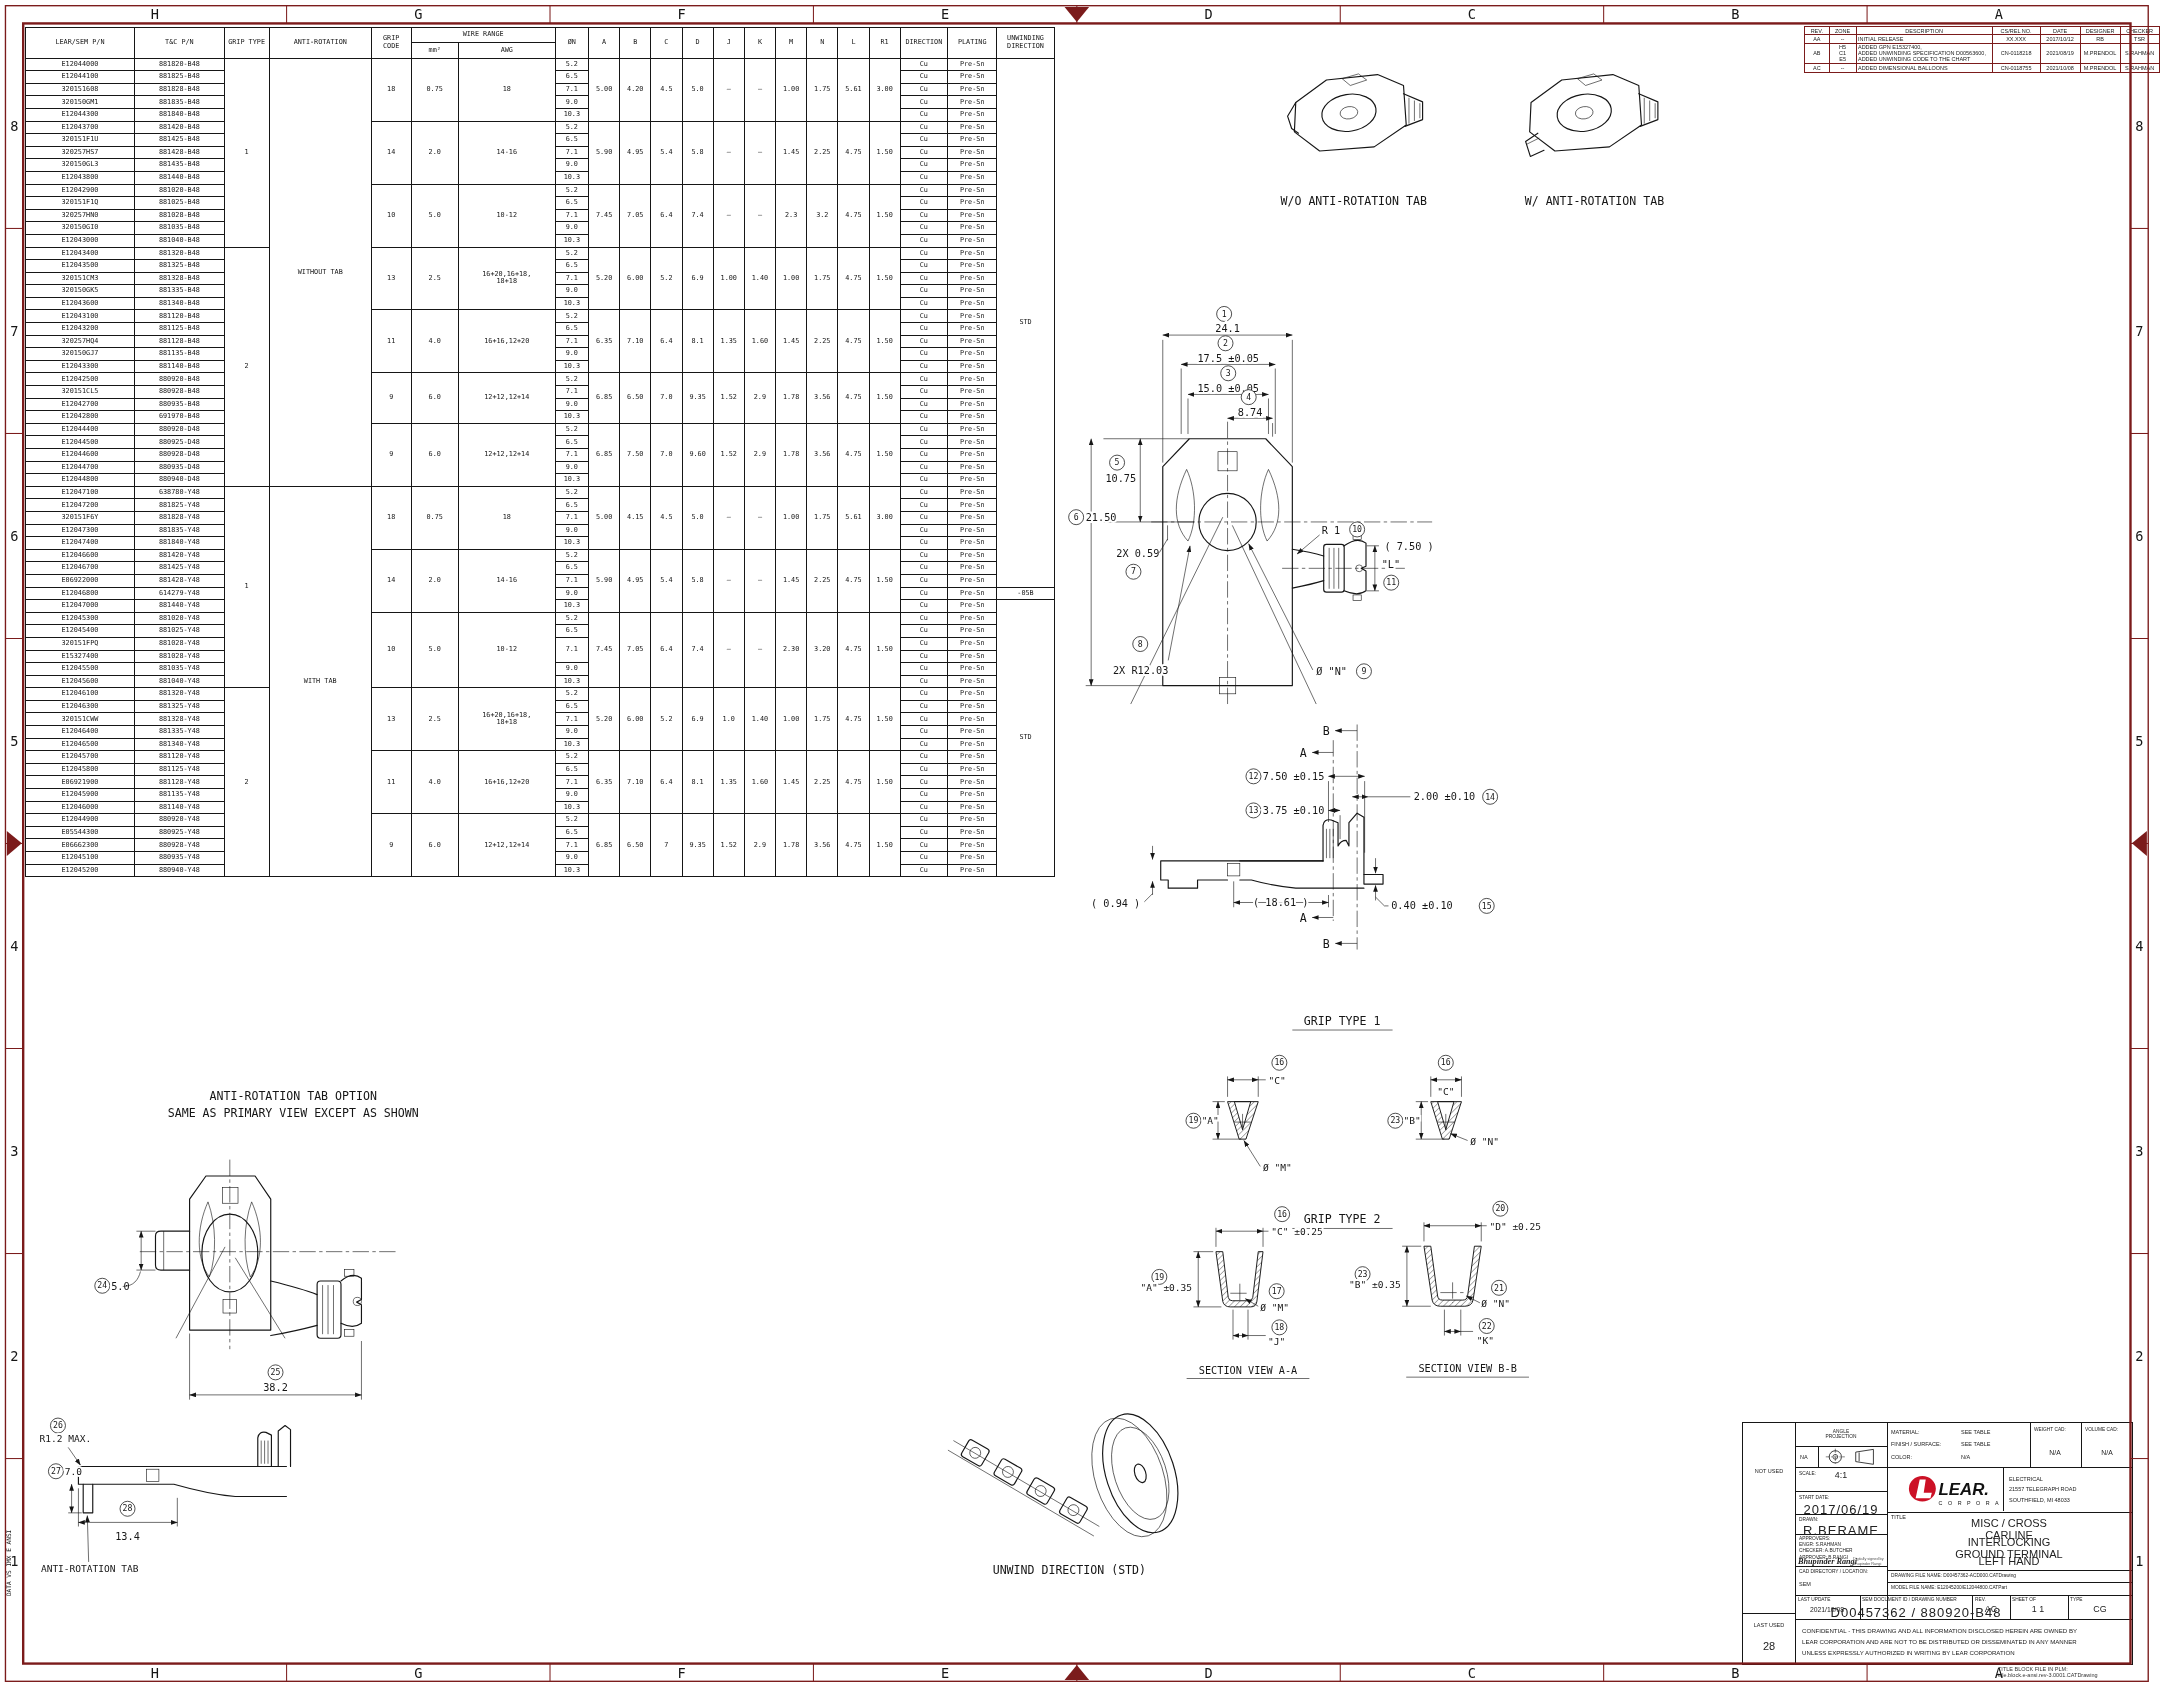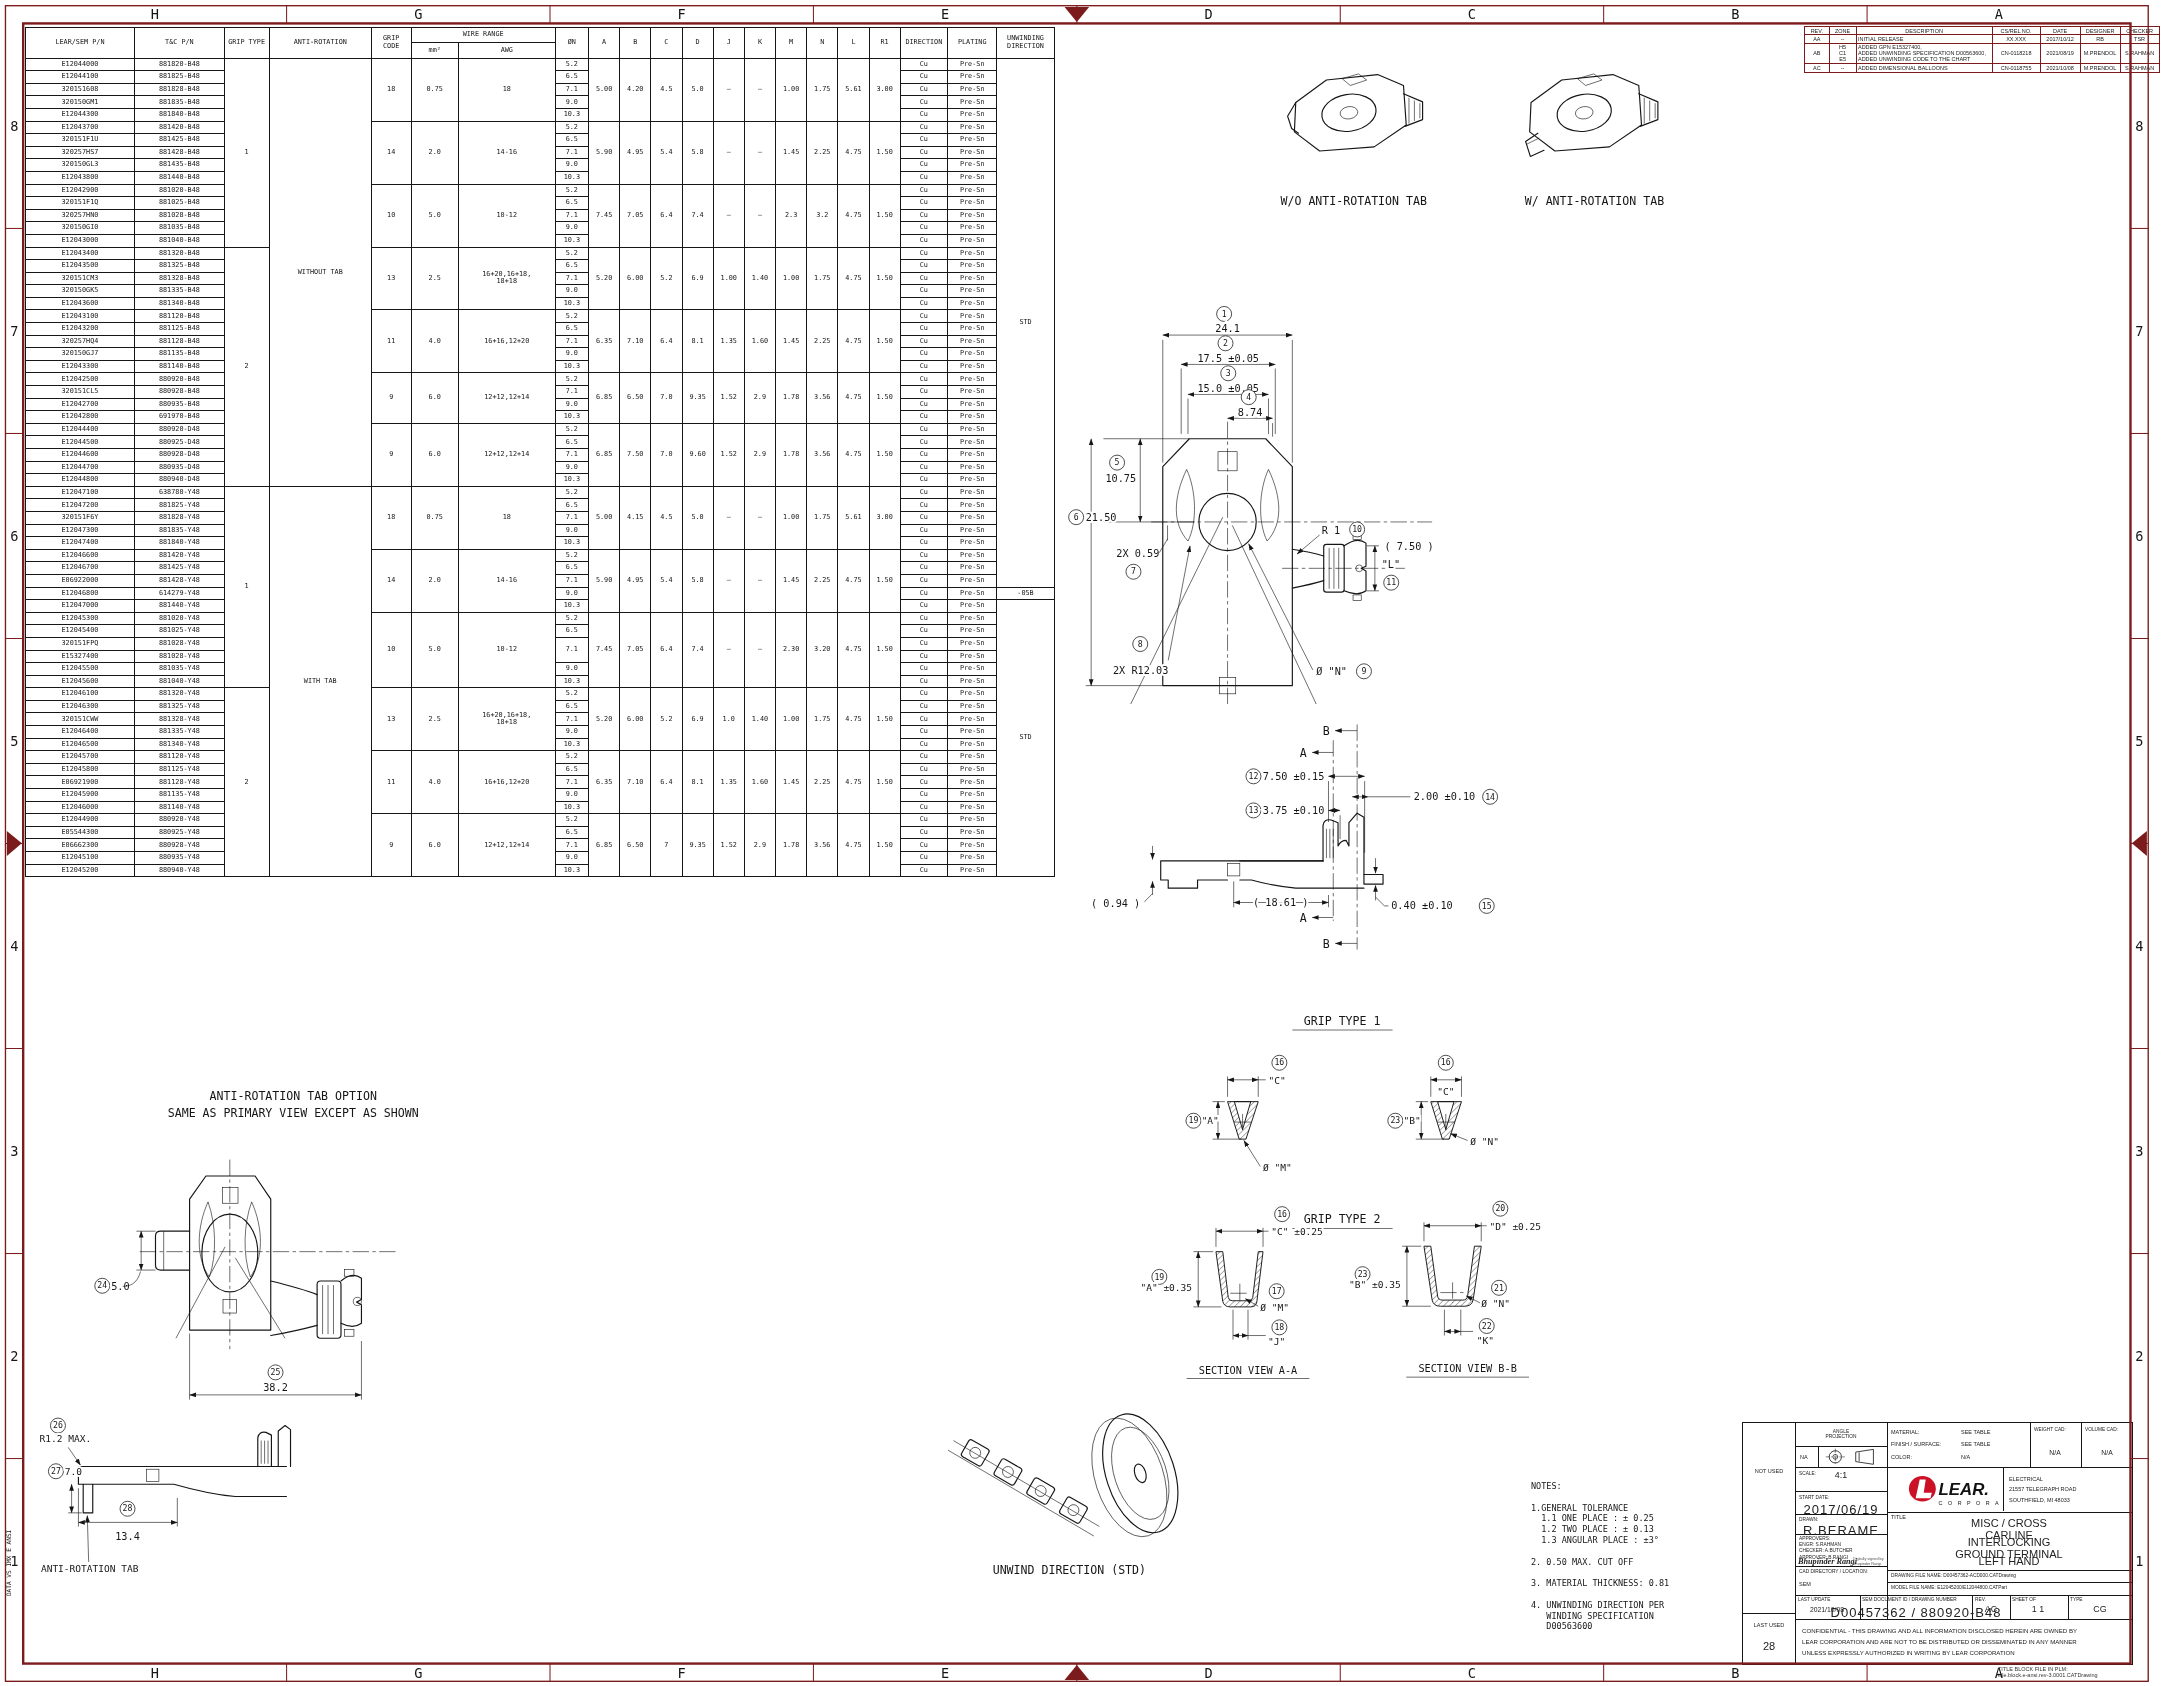--- a/index.html
+++ b/index.html
@@ -795,34 +795,20 @@
           <td>--</td>
           <td class="dl">ADDED DIMENSIONAL BALLOONS</td>
           <td>CN-0118755</td>
           <td>2021/10/08</td>
           <td>M.PRENDOL</td>
           <td>S.RAHMAN</td>
         </tr>
       </tbody>
   </table>
 
-  <div id="notes">NOTES:
-
-1.GENERAL TOLERANCE
-  1.1 ONE PLACE : ± 0.25
-  1.2 TWO PLACE : ± 0.13
-  1.3 ANGULAR PLACE : ±3°
-
-2. 0.50 MAX. CUT OFF
-
-3. MATERIAL THICKNESS: 0.81
-
-4. UNWINDING DIRECTION PER
-   WINDING SPECIFICATION
-   D00563600</div>
 
   <div id="tblock">
     <div class="vl" style="left:52px;top:0;height:241px"></div>
     <div class="hl" style="left:0;top:190px;width:52px"></div>
     <div class="tx lab8 ctr" style="left:26px;top:45px">NOT USED</div>
     <div class="tx lab8 ctr" style="left:26px;top:199px">LAST USED</div>
     <div class="tx ctr" style="left:26px;top:217px;font-size:11px">28</div>
 
     <div class="hl" style="left:52px;top:44px;width:337px"></div>
     <div class="vl" style="left:144px;top:0;height:196px"></div>

